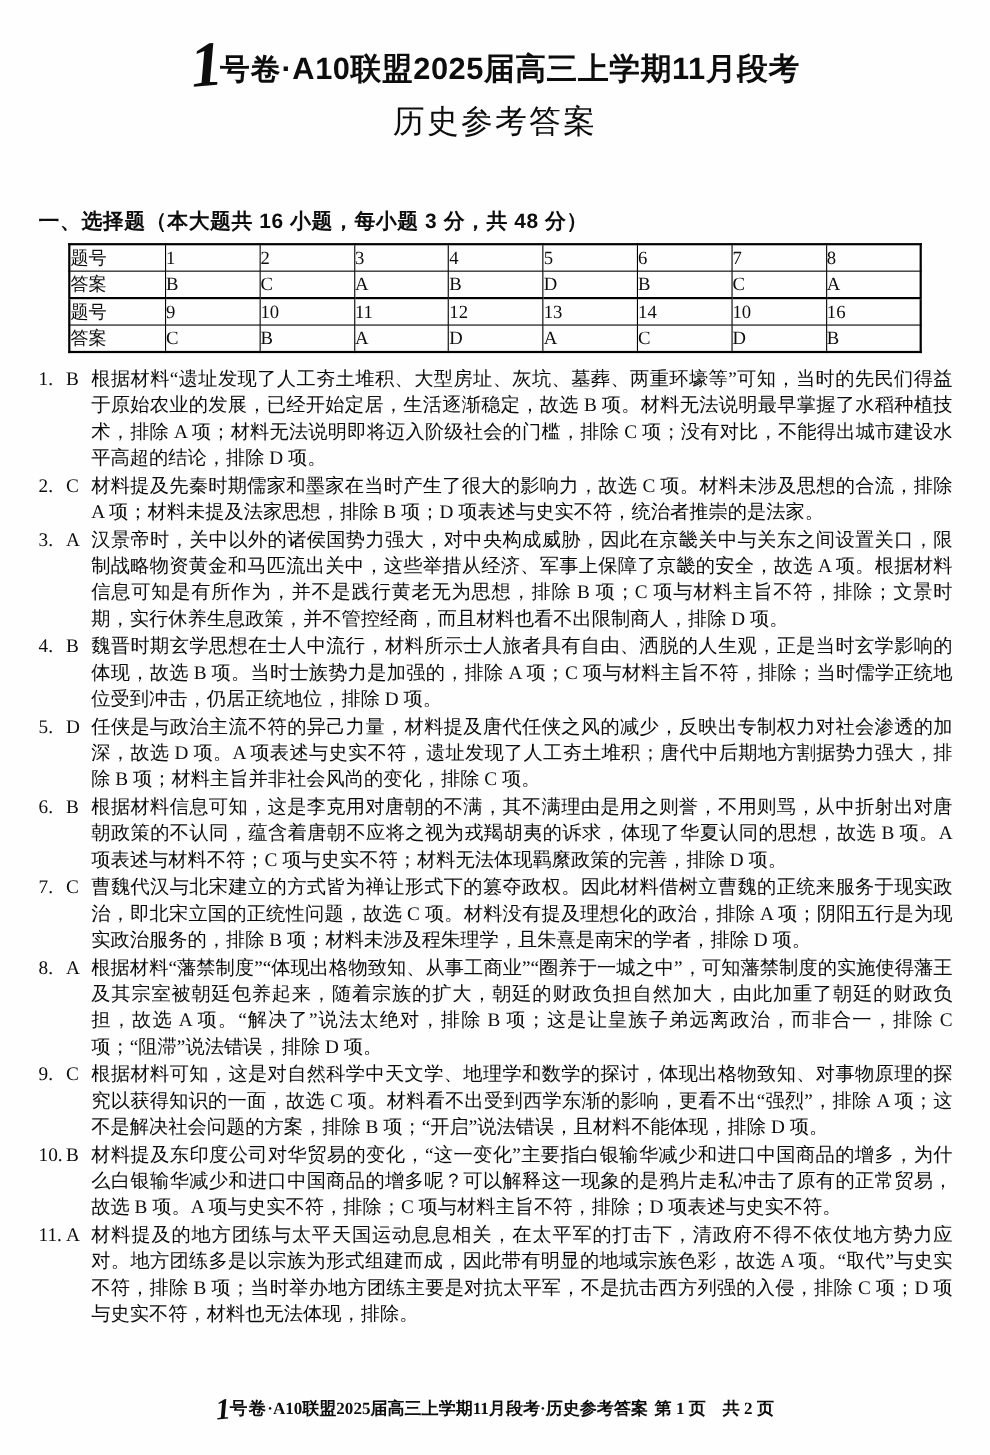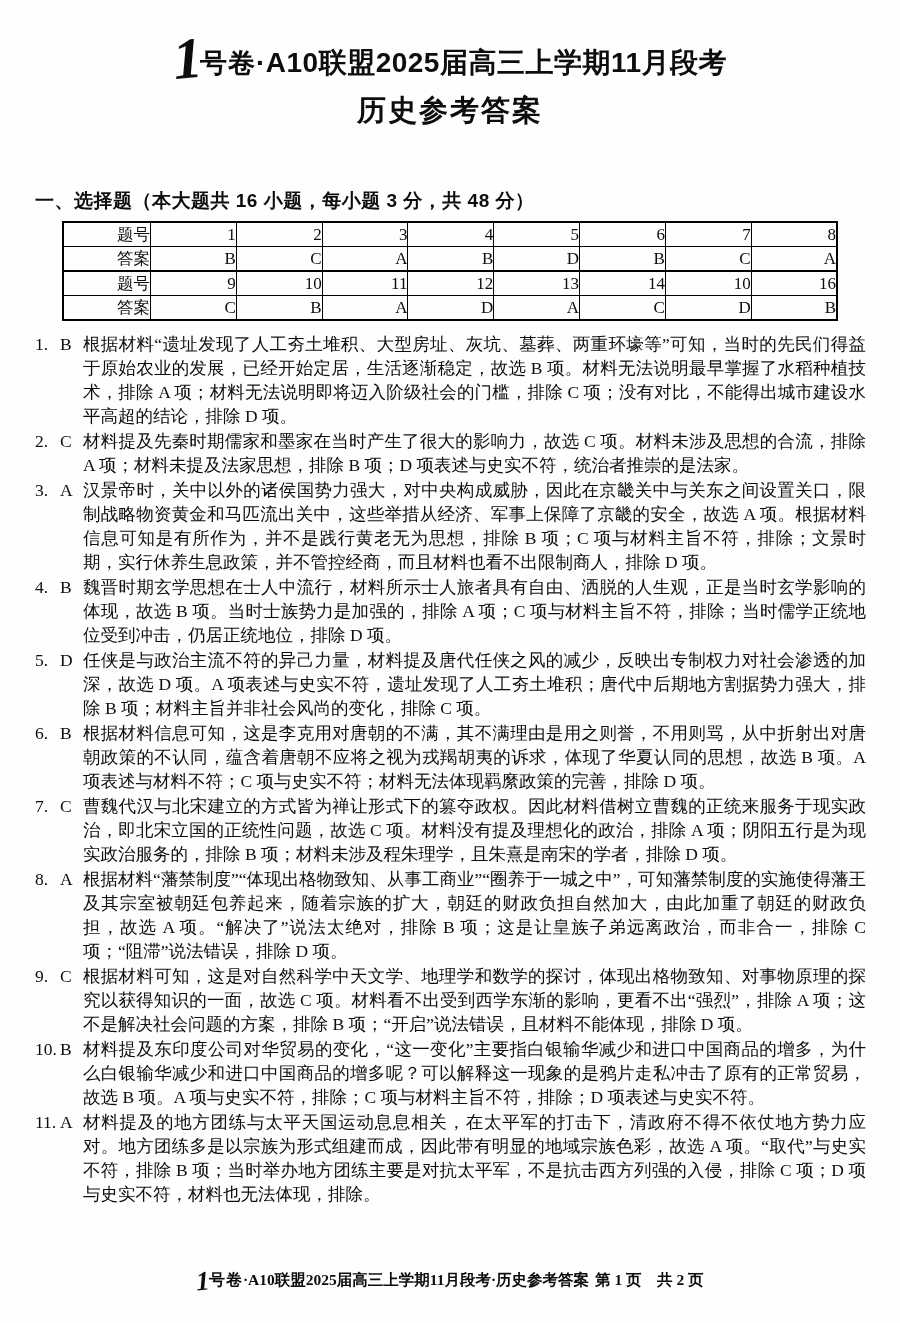--- a/index.html
+++ b/index.html
@@ -30,41 +30,41 @@
     font-size:27px;
     letter-spacing:1px;
   }
   .title-rest {
     font-family:"Liberation Sans", sans-serif;
     font-weight:900; font-size:28px;
     letter-spacing:0.5px;
   }
   .subtitle {
     font-family:"Liberation Sans", sans-serif;
-    font-weight:700; font-size:29px;
+    font-weight:400; font-size:29px;
     margin-top:9px; text-align:center;
     letter-spacing:2px;
   }
   
   .section-heading {
     font-family:"Liberation Sans", sans-serif;
     font-weight:bold; font-size:19px;
     margin:57px 35px 7px 35px;
     letter-spacing:0.5px;
   }
   
   table.answers {
     border-collapse:collapse;
     margin:0 auto; width:776px;
     table-layout:fixed;
     border:2px solid #000;
   }
   table.answers td {
     border:1px solid #000;
-    height:23px; text-align:right;
+    height:23px; text-align:left;
     font-size:17px; padding:0;
     font-family:"Liberation Serif", serif;
   }
   table.answers td.rowlab { width:86px; font-size:16.5px; }
   table.answers tr.thick-sep td { border-bottom:2px solid #000; }
   
   .items { margin:11px 34px 0 35px; }
   .item { display:flex; font-size:17.5px; line-height:24px; margin-bottom:1px; }
   .inum { flex:none; width:25px; }
   .ians { flex:none; width:23px; }

